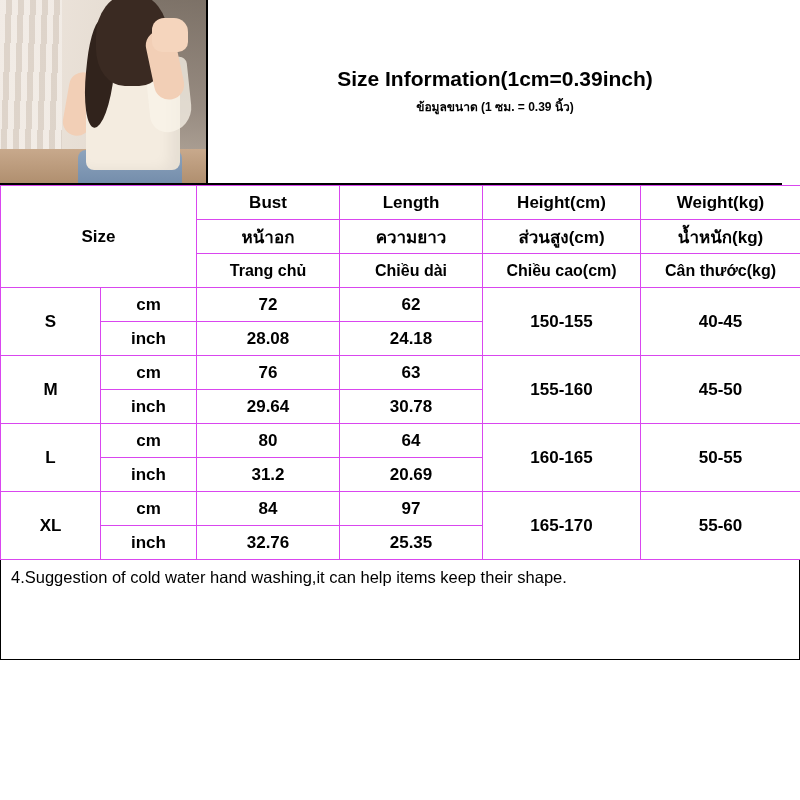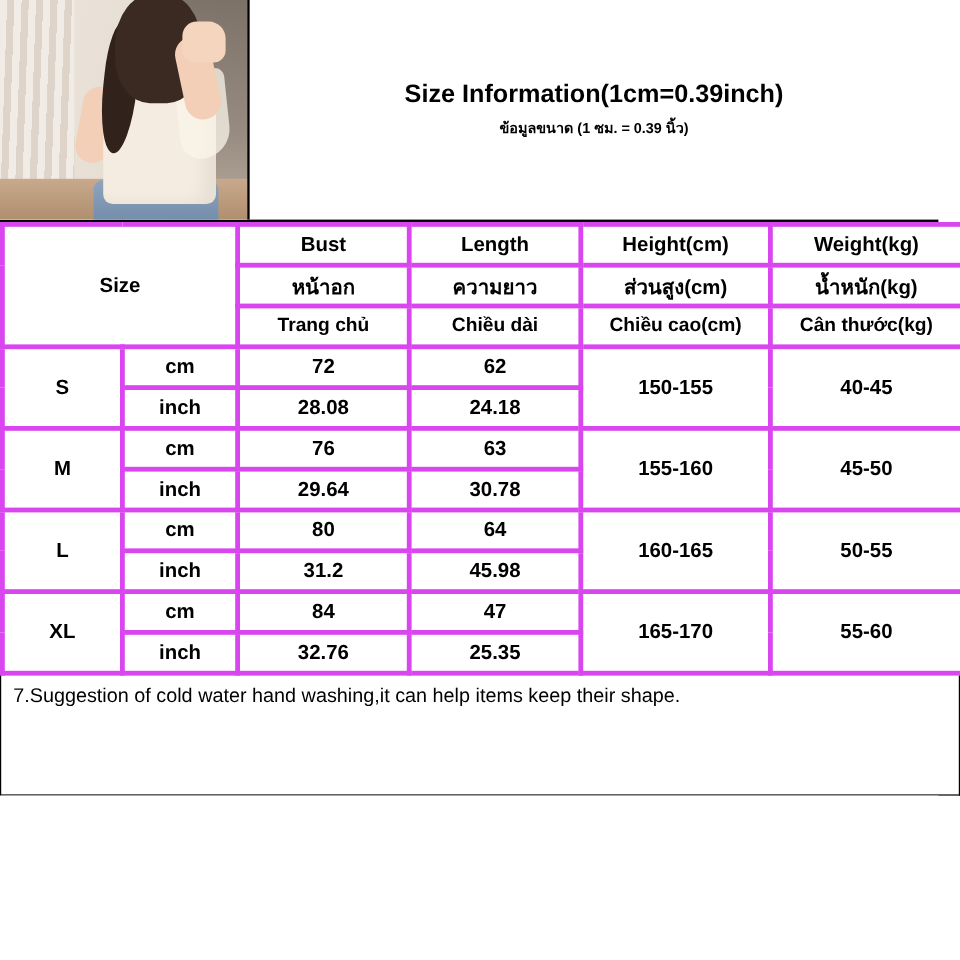--- a/index.html
+++ b/index.html
@@ -120,21 +120,21 @@
   .title-block .line.l2 { font-size: 12px; }
   .title-block .line.l3 { font-size: 20px; }
 
   
   table.sizes {
     border-collapse: collapse;
     width: 800px;
     table-layout: fixed;
   }
   table.sizes td, table.sizes th {
-    border: 4px solid #d946ef;
+    border: 1px solid #d946ef;
     text-align: center;
     font-size: 17px;
     font-weight: bold;
     padding: 0;
     height: 34px;
     box-sizing: border-box;
   }
   .col-size { width: 100px; }
   .col-unit { width: 96px; }
   .col-bust { width: 143px; }
@@ -256,37 +256,37 @@
         <td class="size-label" rowspan="2">L</td>
         <td class="val">cm</td>
         <td class="val">80</td>
         <td class="val">64</td>
         <td class="val" rowspan="2">160-165</td>
         <td class="val" rowspan="2">50-55</td>
       </tr>
       <tr>
         <td class="val">inch</td>
         <td class="val">31.2</td>
-        <td class="val">45.98</td>
+        <td class="val">20.69</td>
       </tr>
 
       <tr>
         <td class="size-label" rowspan="2">XL</td>
         <td class="val">cm</td>
         <td class="val">84</td>
-        <td class="val">47</td>
+        <td class="val">97</td>
         <td class="val" rowspan="2">165-170</td>
         <td class="val" rowspan="2">55-60</td>
       </tr>
       <tr>
         <td class="val">inch</td>
         <td class="val">32.76</td>
         <td class="val">25.35</td>
       </tr>
     </tbody>
   </table>
 
   <div class="attention">
-    <div class="ln">7.Suggestion of cold water hand washing,it can help items keep their shape.</div>
+    <div class="ln">4.Suggestion of cold water hand washing,it can help items keep their shape.</div>
   </div>
 
   <div class="foot-space"></div>
 </div>
 
 </body></html>

